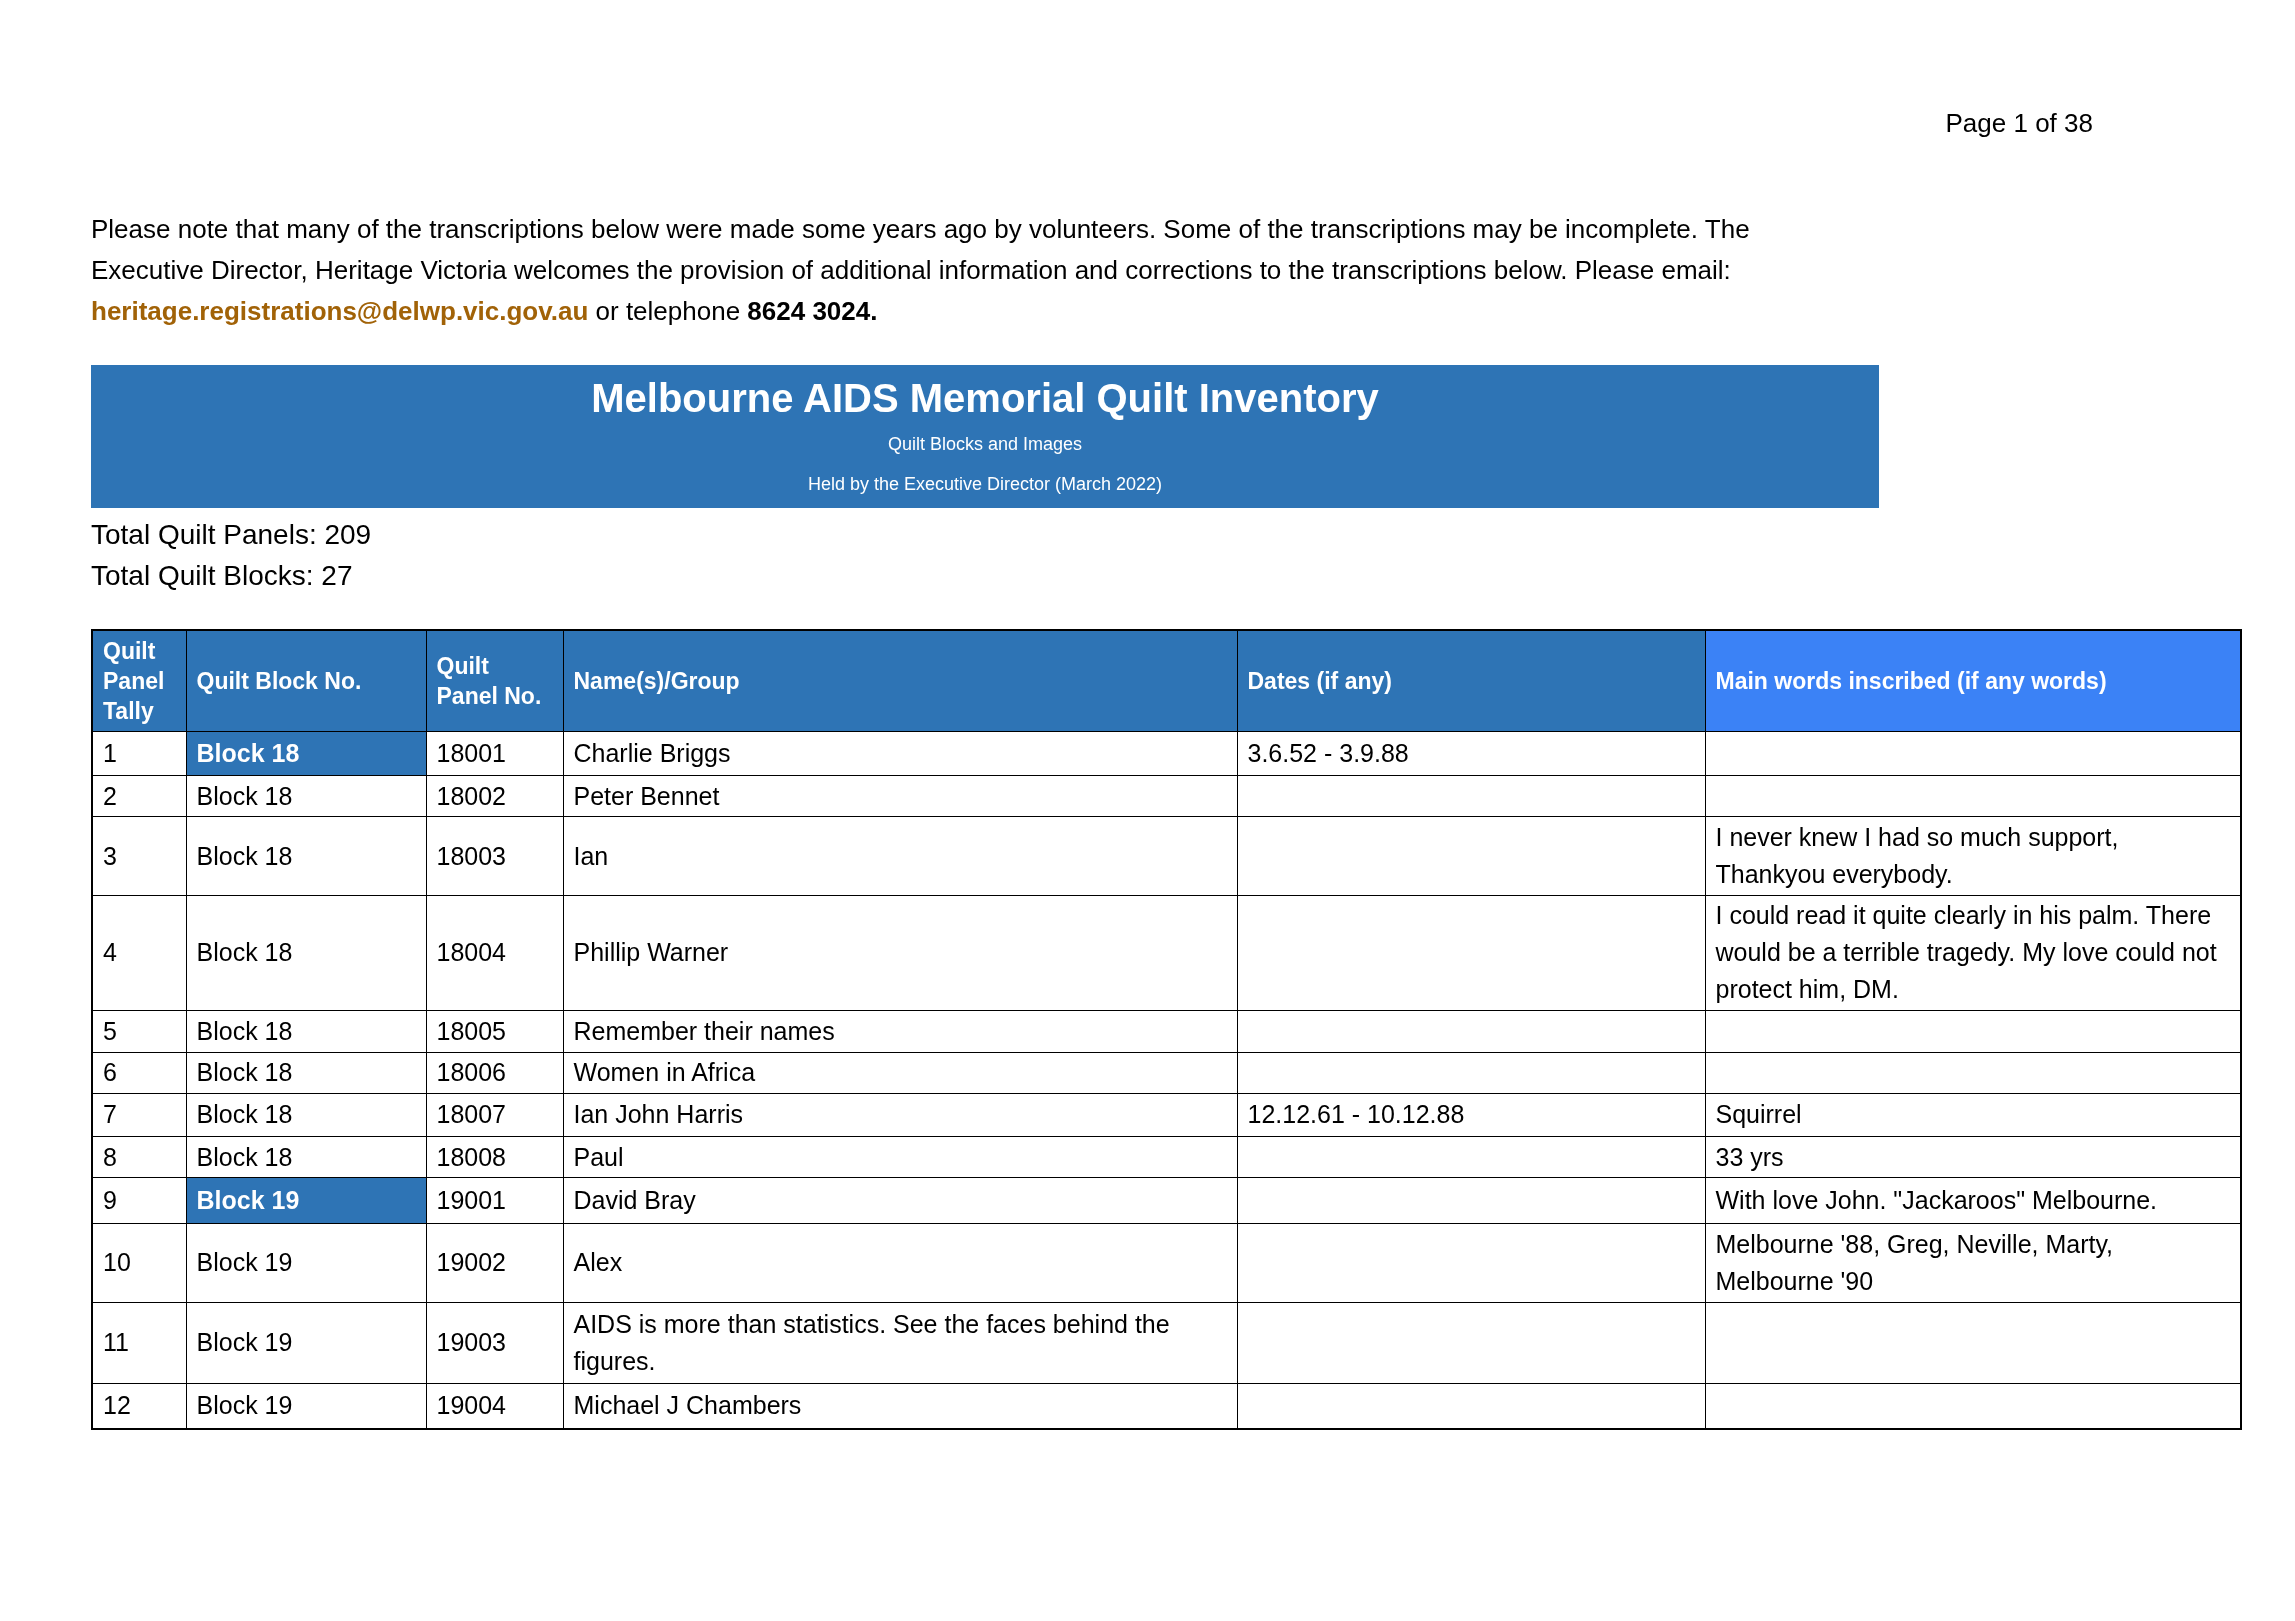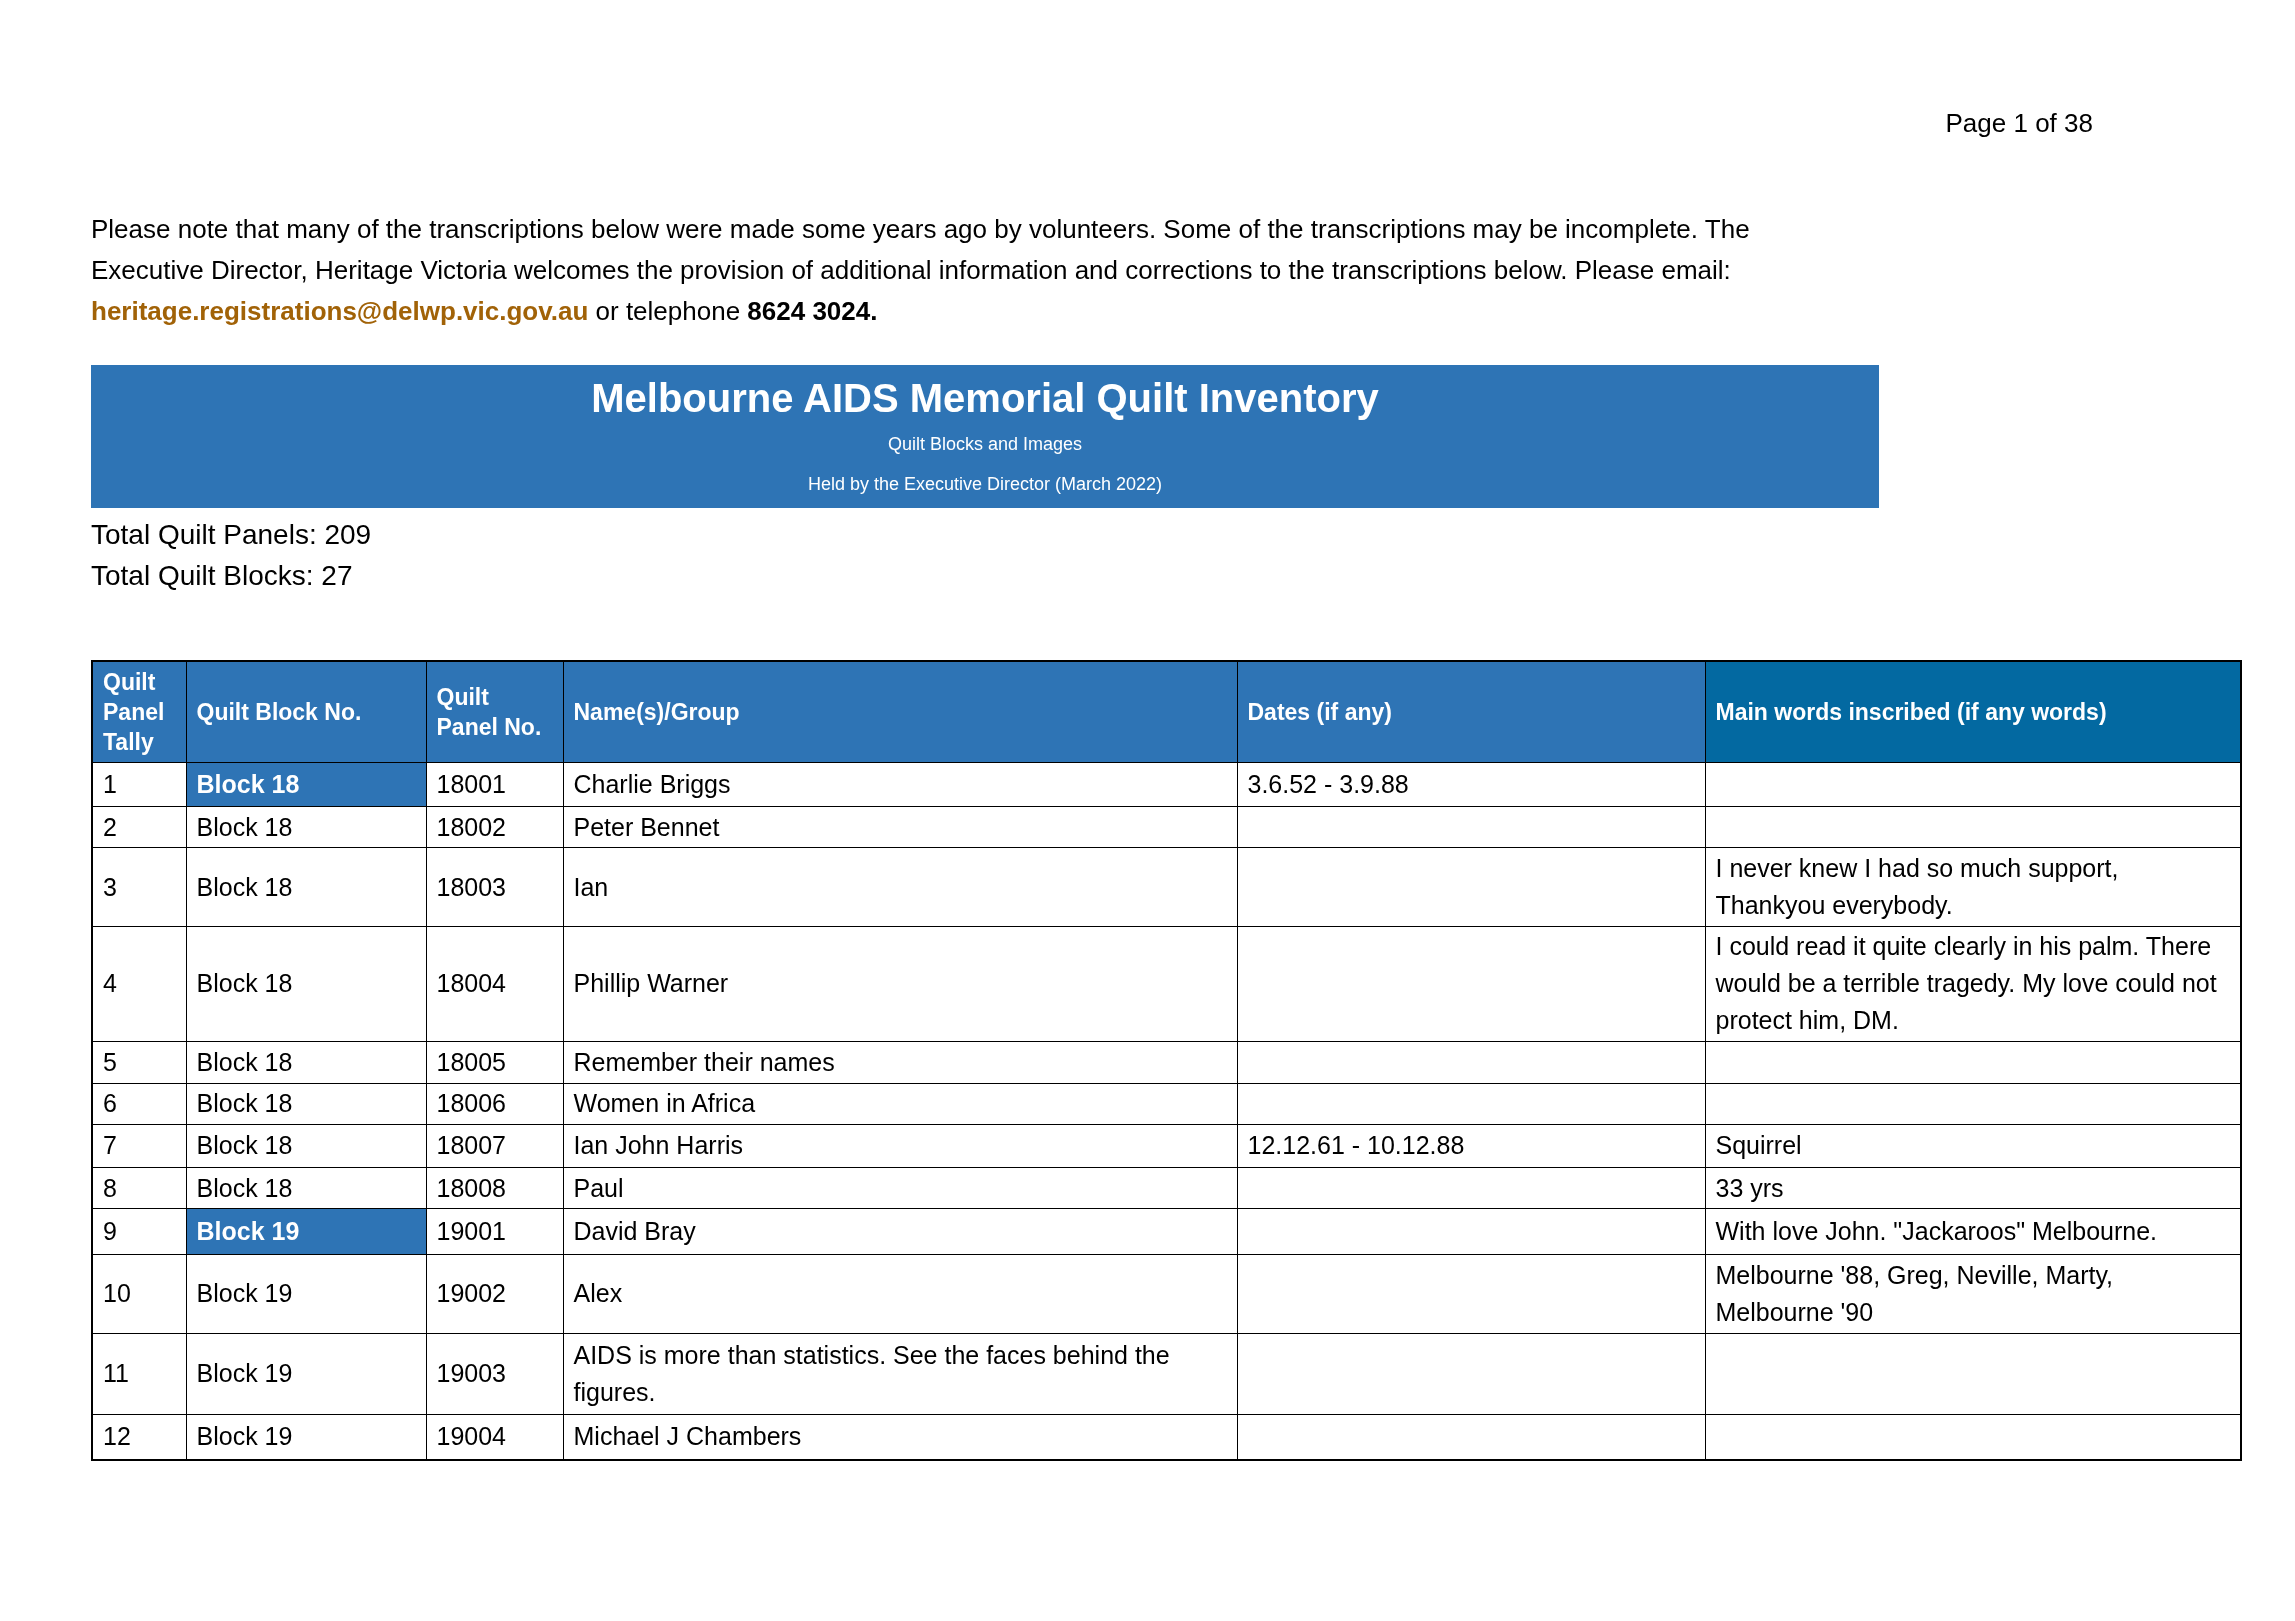--- a/index.html
+++ b/index.html
@@ -56,39 +56,38 @@
   }
 
   table.inventory {
     position: absolute;
     left: 91px; top: 629px;
     width: 2097px;
     border-collapse: collapse;
     table-layout: fixed;
     border: 2.5px solid #000000;
     font-size: 25px;
-    margin-top: 31px;
   }
   table.inventory th, table.inventory td {
     border: 1.7px solid #000000;
     vertical-align: middle;
     text-align: left;
     padding: 1.7px 10px;
     overflow: hidden;
   }
   table.inventory thead tr { height: 93px; }
   table.inventory th {
     background: #2E74B5;
     color: #ffffff;
     font-weight: bold;
     font-size: 23px;
     line-height: 30px;
     padding: 5px 10px;
   }
-  table.inventory th.bright { background: #0369a1; }
+  table.inventory th.bright { background: #3b82f6; }
   table.inventory td { line-height: 37px; }
   td.hl {
     background: #2E74B5;
     color: #ffffff;
     font-weight: bold;
   }
   
   .c0 { width: 94px; }
   .c1 { width: 240px; }
   .c2 { width: 137px; }

